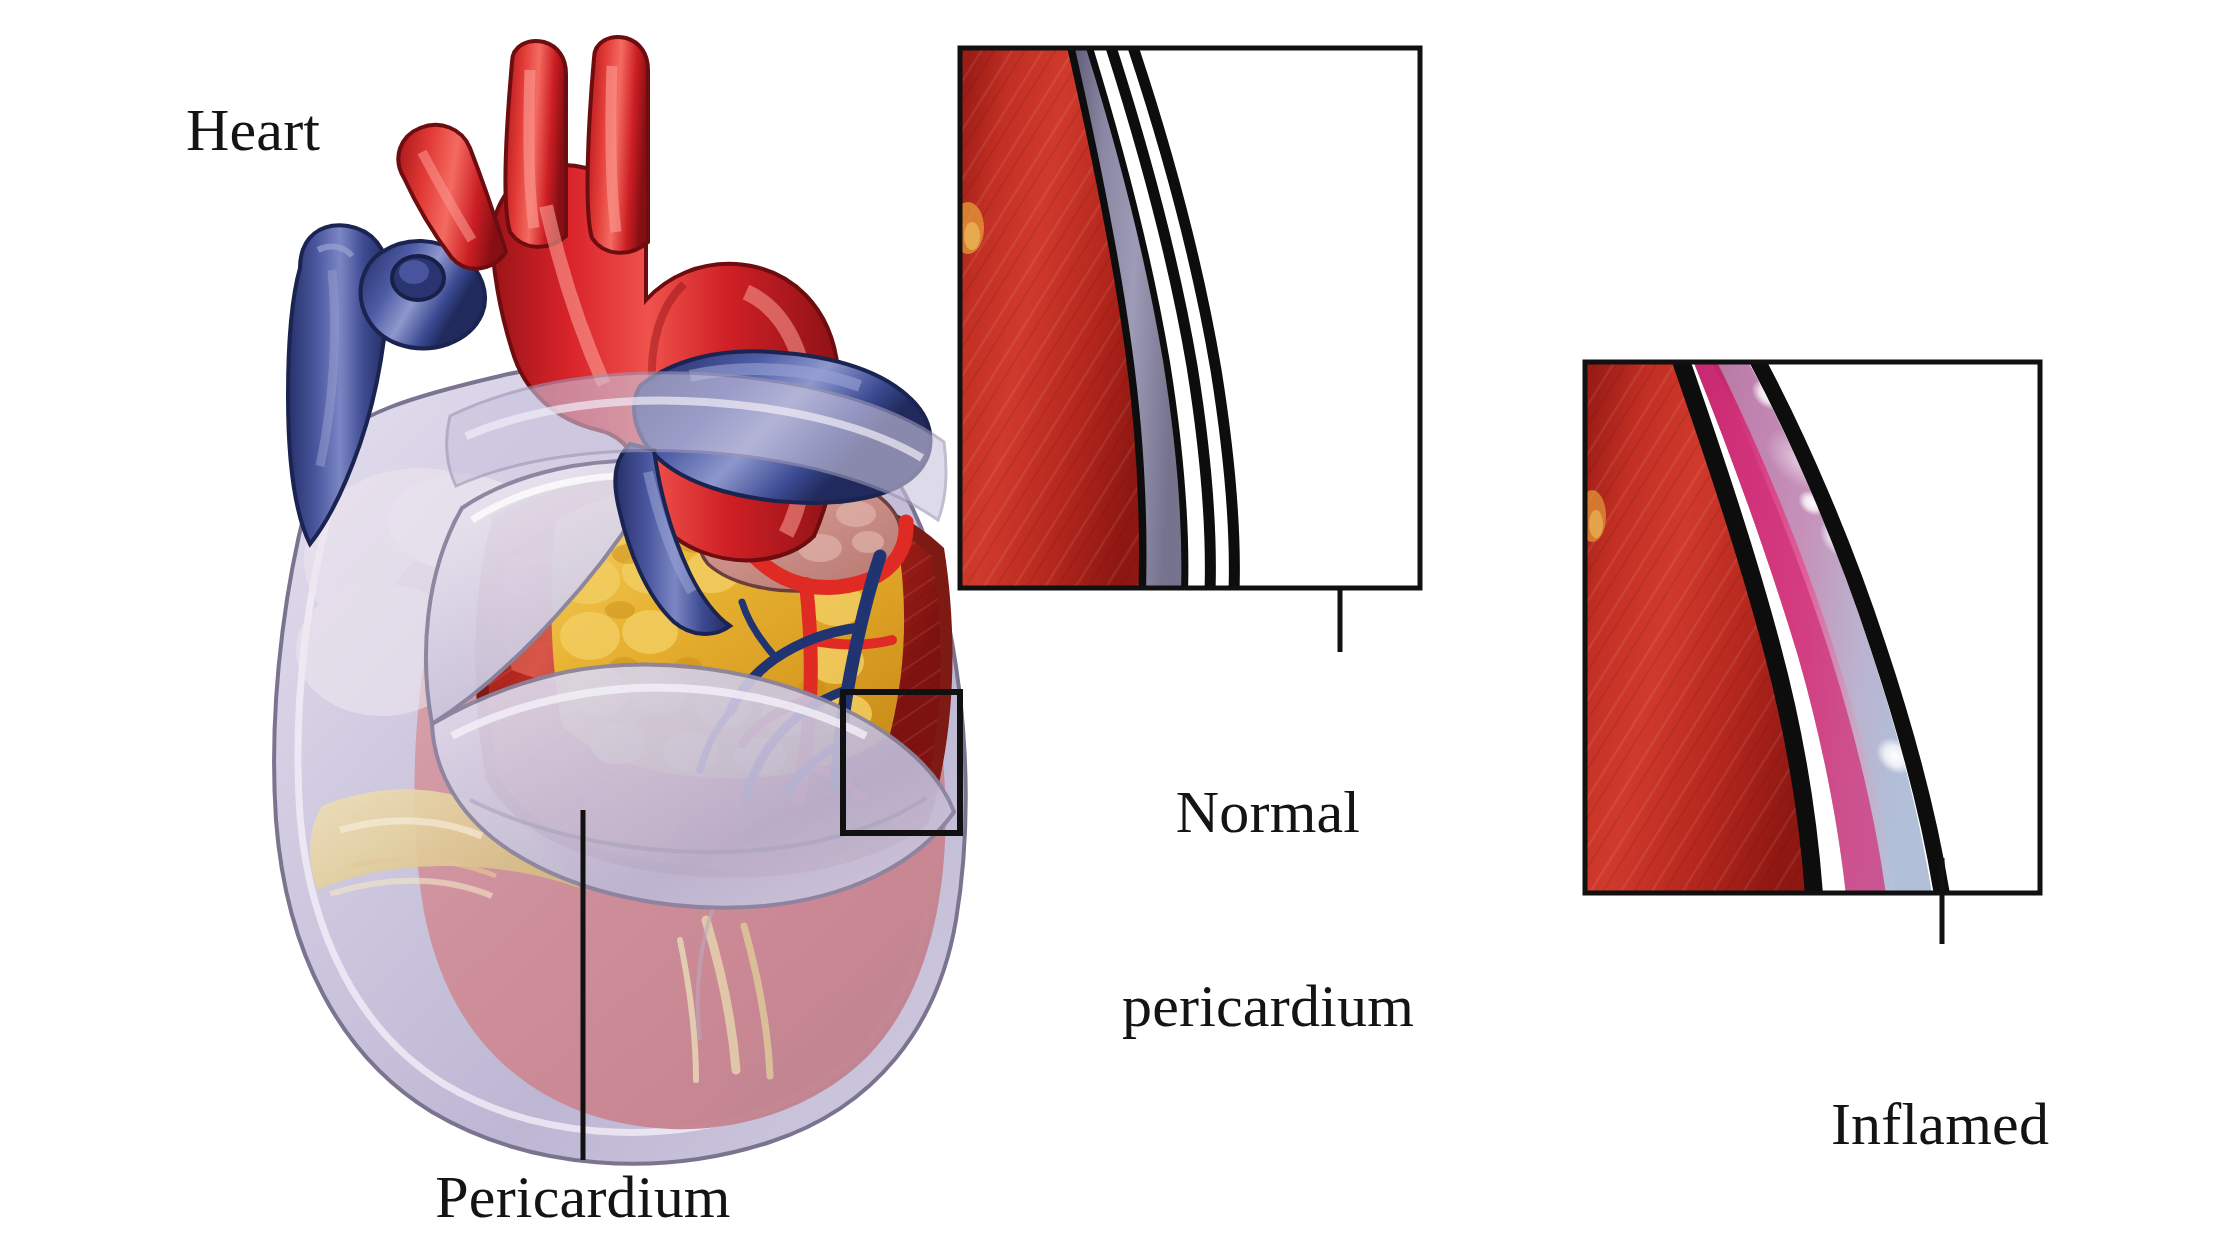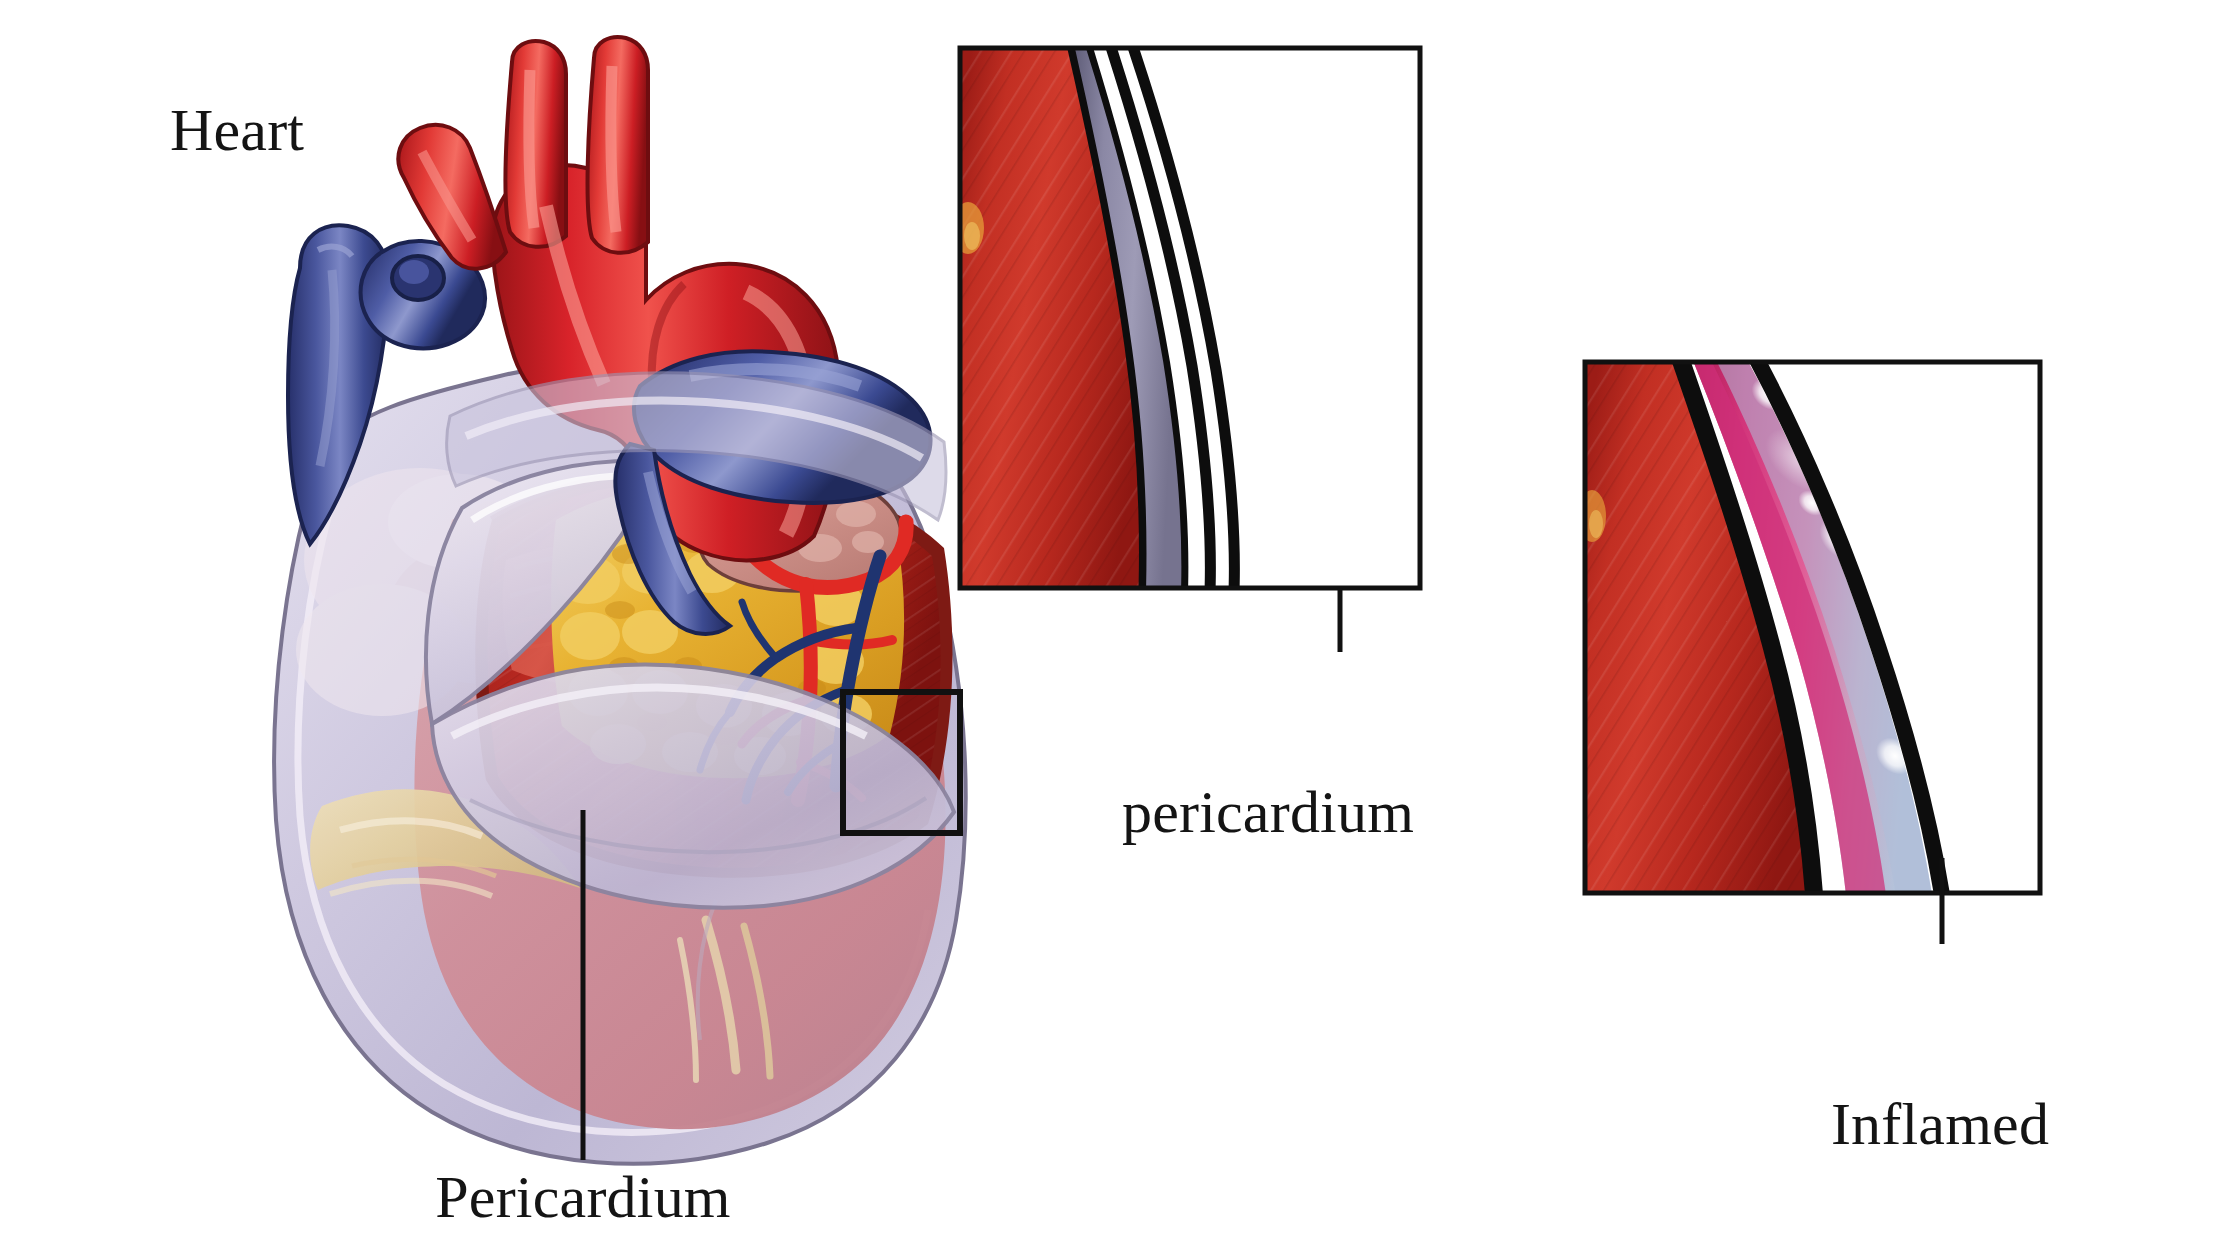--- a/index.html
+++ b/index.html
@@ -26,21 +26,21 @@
   .label {
     position: absolute;
     font-family: "Liberation Serif", "DejaVu Serif", serif;
     color: #141414;
     white-space: pre;
     line-height: 1.08;
     letter-spacing: 0.2px;
   }
 
   #label-heart {
-    left: 170px;
+    left: 186px;
     top: 98px;
     font-size: 60px;
     text-align: left;
   }
 
   #label-pericardium {
     left: 583px;
     top: 1165px;
     font-size: 60px;
     transform: translateX(-50%);
@@ -600,20 +600,21 @@
     <rect x="843" y="692" width="117" height="141" fill="none" stroke="#111111" stroke-width="6"></rect>
 
     <line x1="583" y1="810" x2="583" y2="1160" stroke="#111111" stroke-width="5"></line>
   </svg>
 
   <div class="label" id="label-heart">Heart</div>
 
   <div class="label" id="label-pericardium">Pericardium</div>
 
   <div class="label" id="label-normal">
+    <span class="label-line">Normal</span>
     <span class="label-line">pericardium</span>
   </div>
 
   <div class="label" id="label-inflamed">
     <span class="label-line">Inflamed</span>
     
   </div>
 
 </div>
 

